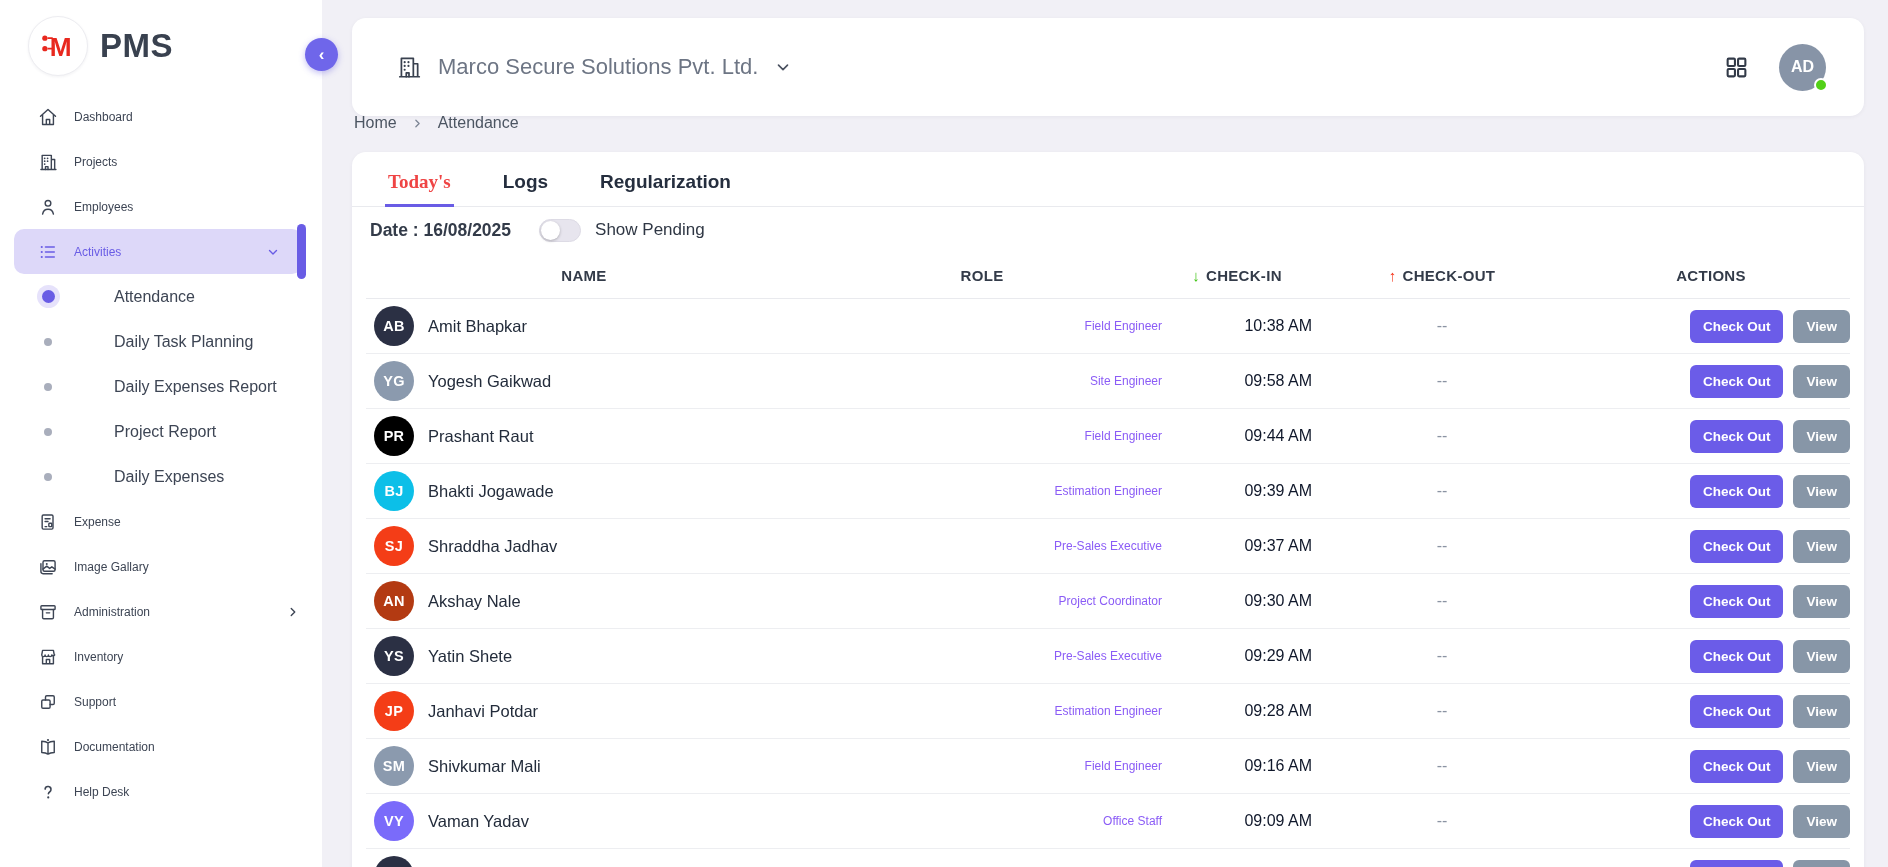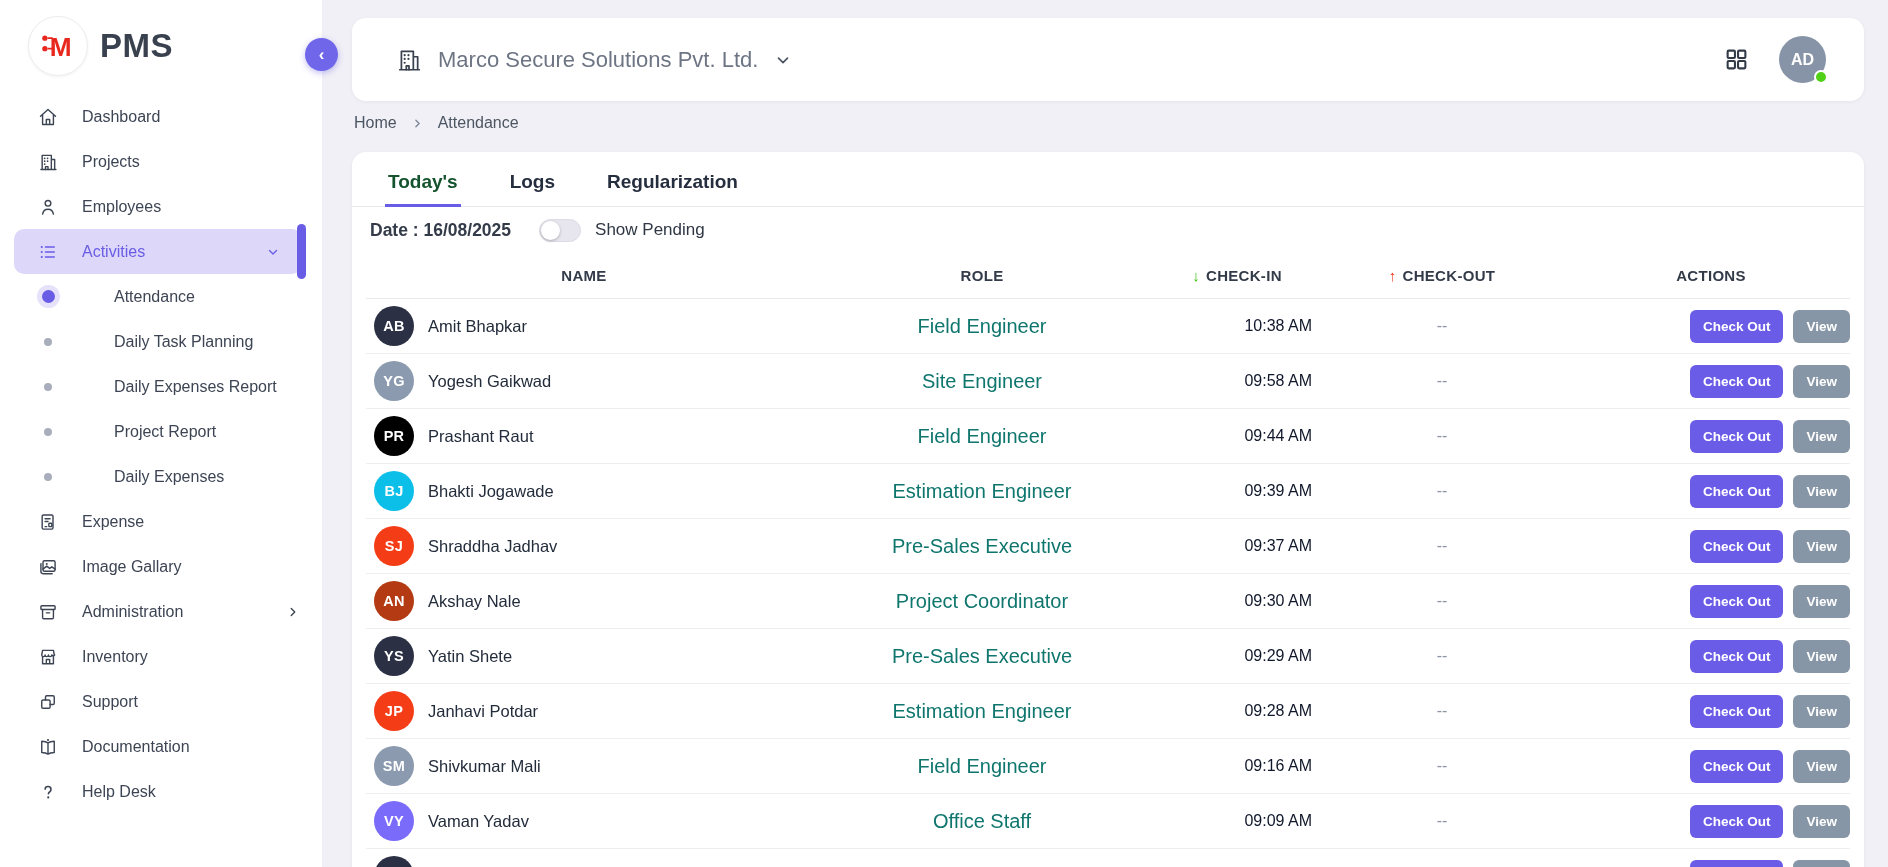--- a/index.html
+++ b/index.html
@@ -5,72 +5,72 @@
   * { margin:0; padding:0; box-sizing:border-box; }
   html,body { width:1888px; height:867px; overflow:hidden; }
   body { font-family:"Liberation Sans","DejaVu Sans",sans-serif; background:#f1f0f6; color:#333b49; position:relative; }
 
   
   .sidebar { position:absolute; left:0; top:0; width:322px; height:867px; background:#ffffff; z-index:2; }
   .logo-row { display:flex; align-items:center; gap:12px; padding:16px 0 4px 28px; }
   .logo-circle { width:60px; height:60px; border-radius:50%; background:#fff; border:1px solid #ededf1; display:flex; align-items:center; justify-content:center; box-shadow:0 1px 3px rgba(30,30,60,.06); }
   .logo-text { font-size:33px; font-weight:800; color:#39414f; letter-spacing:.5px; }
   nav { margin-top:14px; }
-  .nav-item { height:45px; display:flex; align-items:center; gap:24px; padding-left:38px; font-size:16px; color:#3d4554; cursor:pointer; position:relative; }
+  .nav-item { height:45px; display:flex; align-items:center; gap:16px; padding-left:38px; font-size:12px; color:#3d4554; cursor:pointer; position:relative; }
   .nav-item svg { flex:0 0 auto; color:#3d4554; }
   .nav-item.active { background:#ddd8f9; border-radius:10px; margin:0 20px 0 14px; padding-left:24px; color:#695ce5; }
   .nav-item.active svg { color:#695ce5; }
   .nav-chevron { margin-left:auto; margin-right:22px; color:#3d4554; }
   .nav-item.active .nav-chevron { color:#695ce5; }
   .active-bar { position:absolute; right:-4px; top:-5px; width:9px; height:55px; background:#695ce5; border-radius:5px; }
   .sub-item { height:45px; display:flex; align-items:center; padding-left:38px; font-size:16px; color:#3d4554; cursor:pointer; }
   .sub-dot-slot { width:20px; display:flex; justify-content:center; }
   .sub-dot { width:8px; height:8px; border-radius:50%; background:#a9aebc; }
   .sub-item.active .sub-dot { width:13px; height:13px; background:#695ce5; box-shadow:0 0 0 5px #e6e2fb; }
   .sub-label { margin-left:56px; }
 
   
-  .topbar { position:absolute; left:352px; top:18px; width:1512px; height:83px; background:#fff; border-radius:14px; display:flex; align-items:center; padding:0 38px 0 44px; box-shadow:0 1px 4px rgba(25,25,60,.05); }
+  .topbar { position:absolute; left:352px; top:18px; width:1512px; height:98px; background:#fff; border-radius:14px; display:flex; align-items:center; padding:0 38px 0 44px; box-shadow:0 1px 4px rgba(25,25,60,.05); }
   .company-wrap { display:flex; align-items:center; gap:16px; cursor:pointer; }
   .company-name { font-size:22px; font-weight:500; color:#6d7584; }
   .topbar-right { margin-left:auto; display:flex; align-items:center; gap:30px; }
   .avatar-user { position:relative; width:47px; height:47px; border-radius:50%; background:#8794a7; color:#fff; font-size:16px; font-weight:700; display:flex; align-items:center; justify-content:center; cursor:pointer; }
   .online-dot { position:absolute; right:-2px; bottom:-1px; width:14px; height:14px; border-radius:50%; background:#52d017; border:2px solid #fff; }
   .collapse-btn { position:absolute; left:305px; top:38px; width:33px; height:33px; border-radius:50%; background:#6f66ea; color:#fff; border:none; z-index:5; display:flex; align-items:center; justify-content:center; font-size:17px; font-weight:700; cursor:pointer; box-shadow:0 2px 6px rgba(80,70,220,.35); }
 
   
   .breadcrumb { position:absolute; left:354px; top:114px; display:flex; align-items:center; gap:14px; font-size:16px; color:#4c5562; }
   .crumb-sep { color:#7c8594; font-size:14px; }
   .crumb-home { cursor:pointer; }
 
   
   .content-card { position:absolute; left:352px; top:152px; width:1512px; height:780px; background:#fff; border-radius:14px; box-shadow:0 1px 4px rgba(25,25,60,.05); overflow:hidden; }
   .tabs { display:flex; gap:46px; padding:6px 0 0 33px; border-bottom:1px solid #e9eaee; }
   .tab { font-size:19px; font-weight:600; color:#252e3e; padding:13px 3px 11px; cursor:pointer; border-bottom:3px solid transparent; margin-bottom:-1px; }
-  .tab.active { color:#14532d; border-bottom-color:#695ce5; }
+  .tab.active { color:#ef4444; border-bottom-color:#695ce5;font-family:Liberation Serif, serif; }
   .filter-row { height:46px; display:flex; align-items:center; padding-left:18px; }
   .date-label { font-size:17.5px; font-weight:700; color:#333b49; }
   .toggle { margin-left:28px; width:42px; height:23px; border-radius:12px; background:#e7e5ee; border:1px solid #dddbe5; position:relative; cursor:pointer; }
   .toggle-knob { position:absolute; left:1px; top:1px; width:19px; height:19px; border-radius:50%; background:#fff; box-shadow:0 1px 3px rgba(0,0,0,.25); }
   .toggle-label { margin-left:14px; font-size:17px; color:#2f3744; }
 
   
   .table { margin:0 14px; }
   .thead, .trow { display:grid; grid-template-columns:56px 380px 360px 150px 260px 1fr; align-items:center; }
   .thead { height:46px; border-bottom:1px solid #e9eaee; font-size:15px; font-weight:600; color:#333b49; letter-spacing:.3px; }
   .th { text-align:center; display:flex; align-items:center; justify-content:center; gap:6px; }
   .th.h-name { grid-column:1 / span 2; }
   .sort-arrow { font-weight:700; font-size:15px; }
   .arrow-in { color:#3fc312; }
   .arrow-out { color:#f5391f; }
   .trow { height:55px; border-bottom:1px solid #edeef1; }
   .cell-avatar { display:flex; justify-content:center; }
   .avatar { width:40px; height:40px; border-radius:50%; color:#fff; font-size:14.5px; font-weight:700; display:flex; align-items:center; justify-content:center; letter-spacing:.3px; }
   .cell-name { font-size:16.5px; color:#232c3b; padding-left:6px; }
-  .cell-role { text-align:center; font-size:20px; color:#0f766e; }
+  .cell-role { text-align:right; font-size:12px; color:#8b5cf6; }
   .cell-in { text-align:right; font-size:16px; color:#0f172a; }
   .cell-out { text-align:center; font-size:16px; color:#8a93a2; }
   .cell-actions { display:flex; justify-content:flex-end; gap:10px; }
   .btn { border:none; border-radius:6px; color:#fff; font-family:inherit; font-size:13.5px; font-weight:700; padding:9px 13px; cursor:pointer; }
   .btn-checkout { background:#6b5ce8; }
   .btn-view { background:#8796a7; }
 </style>
 </head>
 <body>
 

